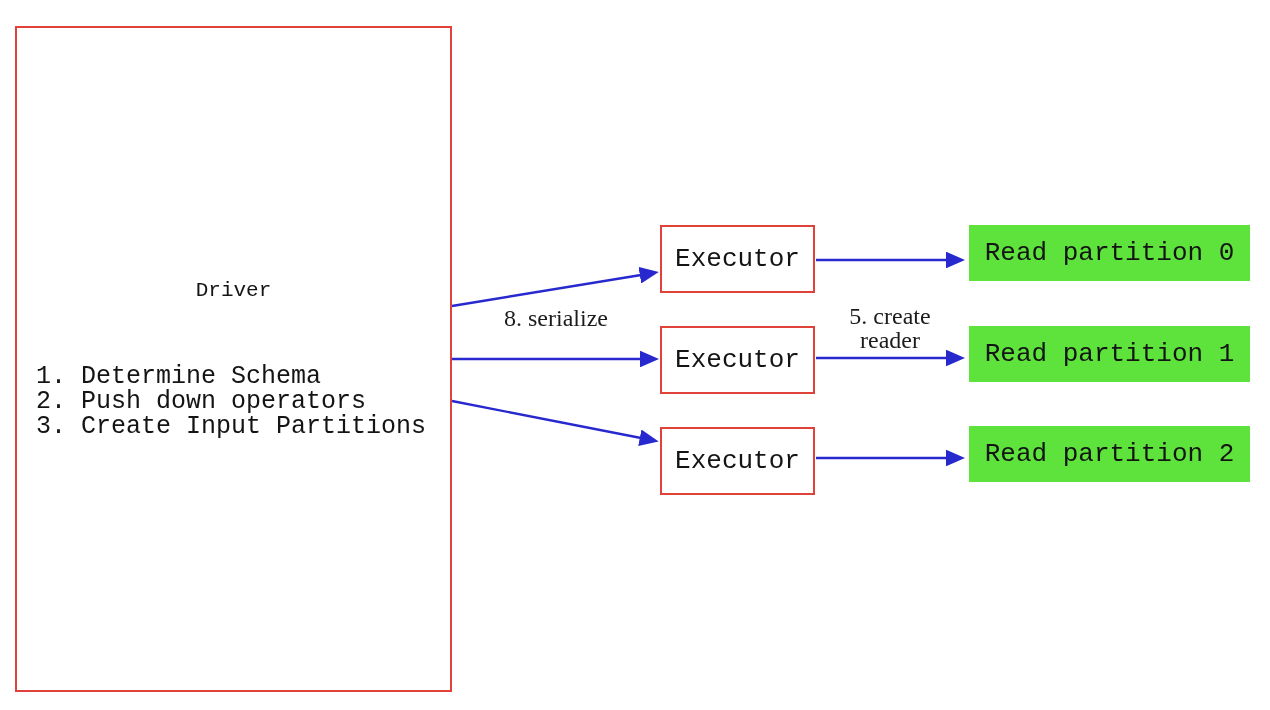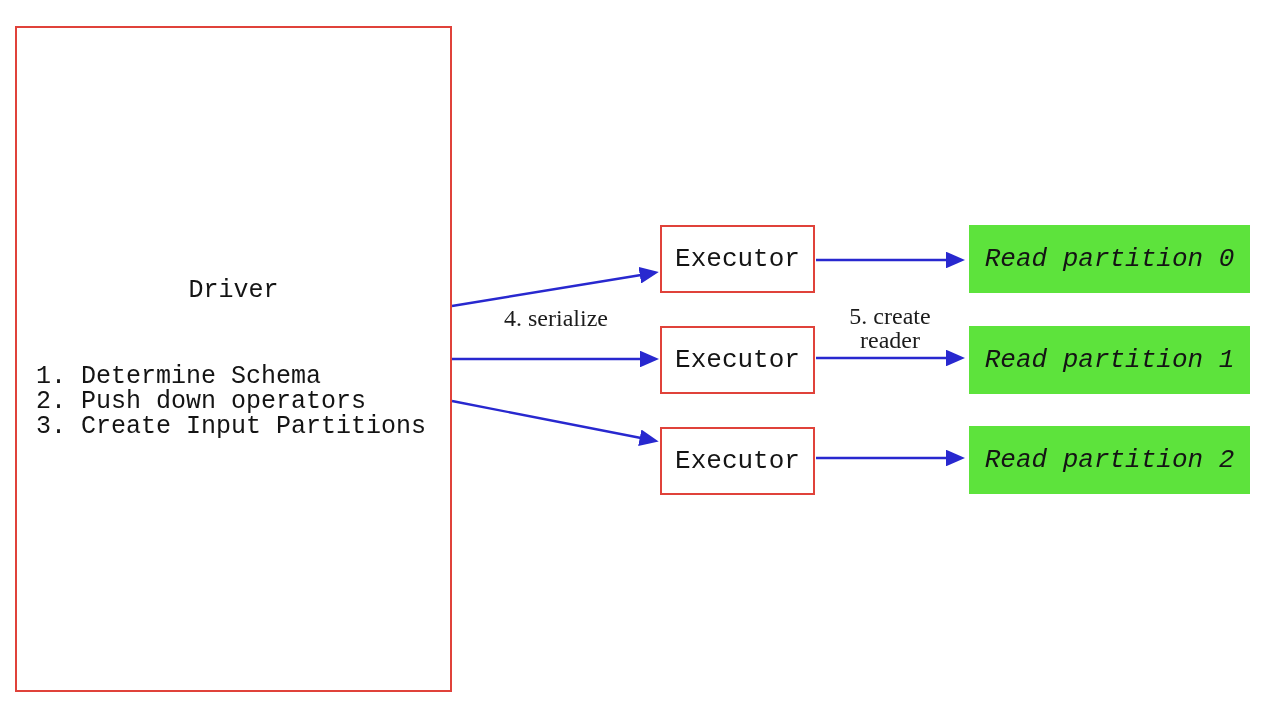--- a/index.html
+++ b/index.html
@@ -13,28 +13,28 @@
   .canvas{
     position:relative;width:1270px;height:710px;overflow:hidden;
     background:var(--background);color:var(--text);
     font-family:"Liberation Mono","DejaVu Sans Mono",monospace;
   }
   .abs{position:absolute;box-sizing:border-box;}
   .outlined{border:2px solid var(--red);background:#fff;}
 
   .driver-box{left:15px;top:26px;width:437px;height:666px;}
   .driver-title{position:absolute;top:250px;left:0;right:0;text-align:center;
-    font-size:25px;line-height:25px;}
+    font-size:21px;line-height:25px;}
   .driver-steps{position:absolute;top:336px;left:12px;font-size:25px;line-height:25px;margin-left:7px;}
   .driver-step{white-space:pre;}
 
   .node{display:flex;align-items:center;justify-content:center;font-size:26px;}
   .executor{left:660px;width:155px;height:68px;}
   .e1{top:225px}.e2{top:326px}.e3{top:427px}
-  .partition{left:969px;width:281px;height:68px;background:var(--green);border:none;font-style:italic;}
+  .partition{left:969px;width:281px;height:56px;background:var(--green);border:none;}
   .p1{top:225px}.p2{top:326px}.p3{top:426px}
 
   .edge-label{position:absolute;text-align:center;color:#1c1c1c;
     font-family:"Liberation Serif","DejaVu Serif",serif;font-size:24px;line-height:24px;}
   .label-serialize{left:456px;top:306px;width:200px;}
   .label-reader{left:810px;top:304px;width:160px;}
 
   svg.arrows{position:absolute;left:0;top:0;width:1270px;height:710px;}
   .arrow{stroke:var(--blue);stroke-width:2.4;fill:none;}
   .arrowhead{fill:var(--blue);stroke:none;}
@@ -81,21 +81,21 @@
     <span>Read partition 0</span>
   </div>
   <div class="abs node partition p2">
     <span>Read partition 1</span>
   </div>
   <div class="abs node partition p3">
     <span>Read partition 2</span>
   </div>
 
   <div class="edge-label label-serialize">
-    <div>4. serialize</div>
+    <div>8. serialize</div>
   </div>
 
   <div class="edge-label label-reader">
     <div>5. create</div>
     <div>reader</div>
   </div>
 
 </div>
 
 </body></html>

